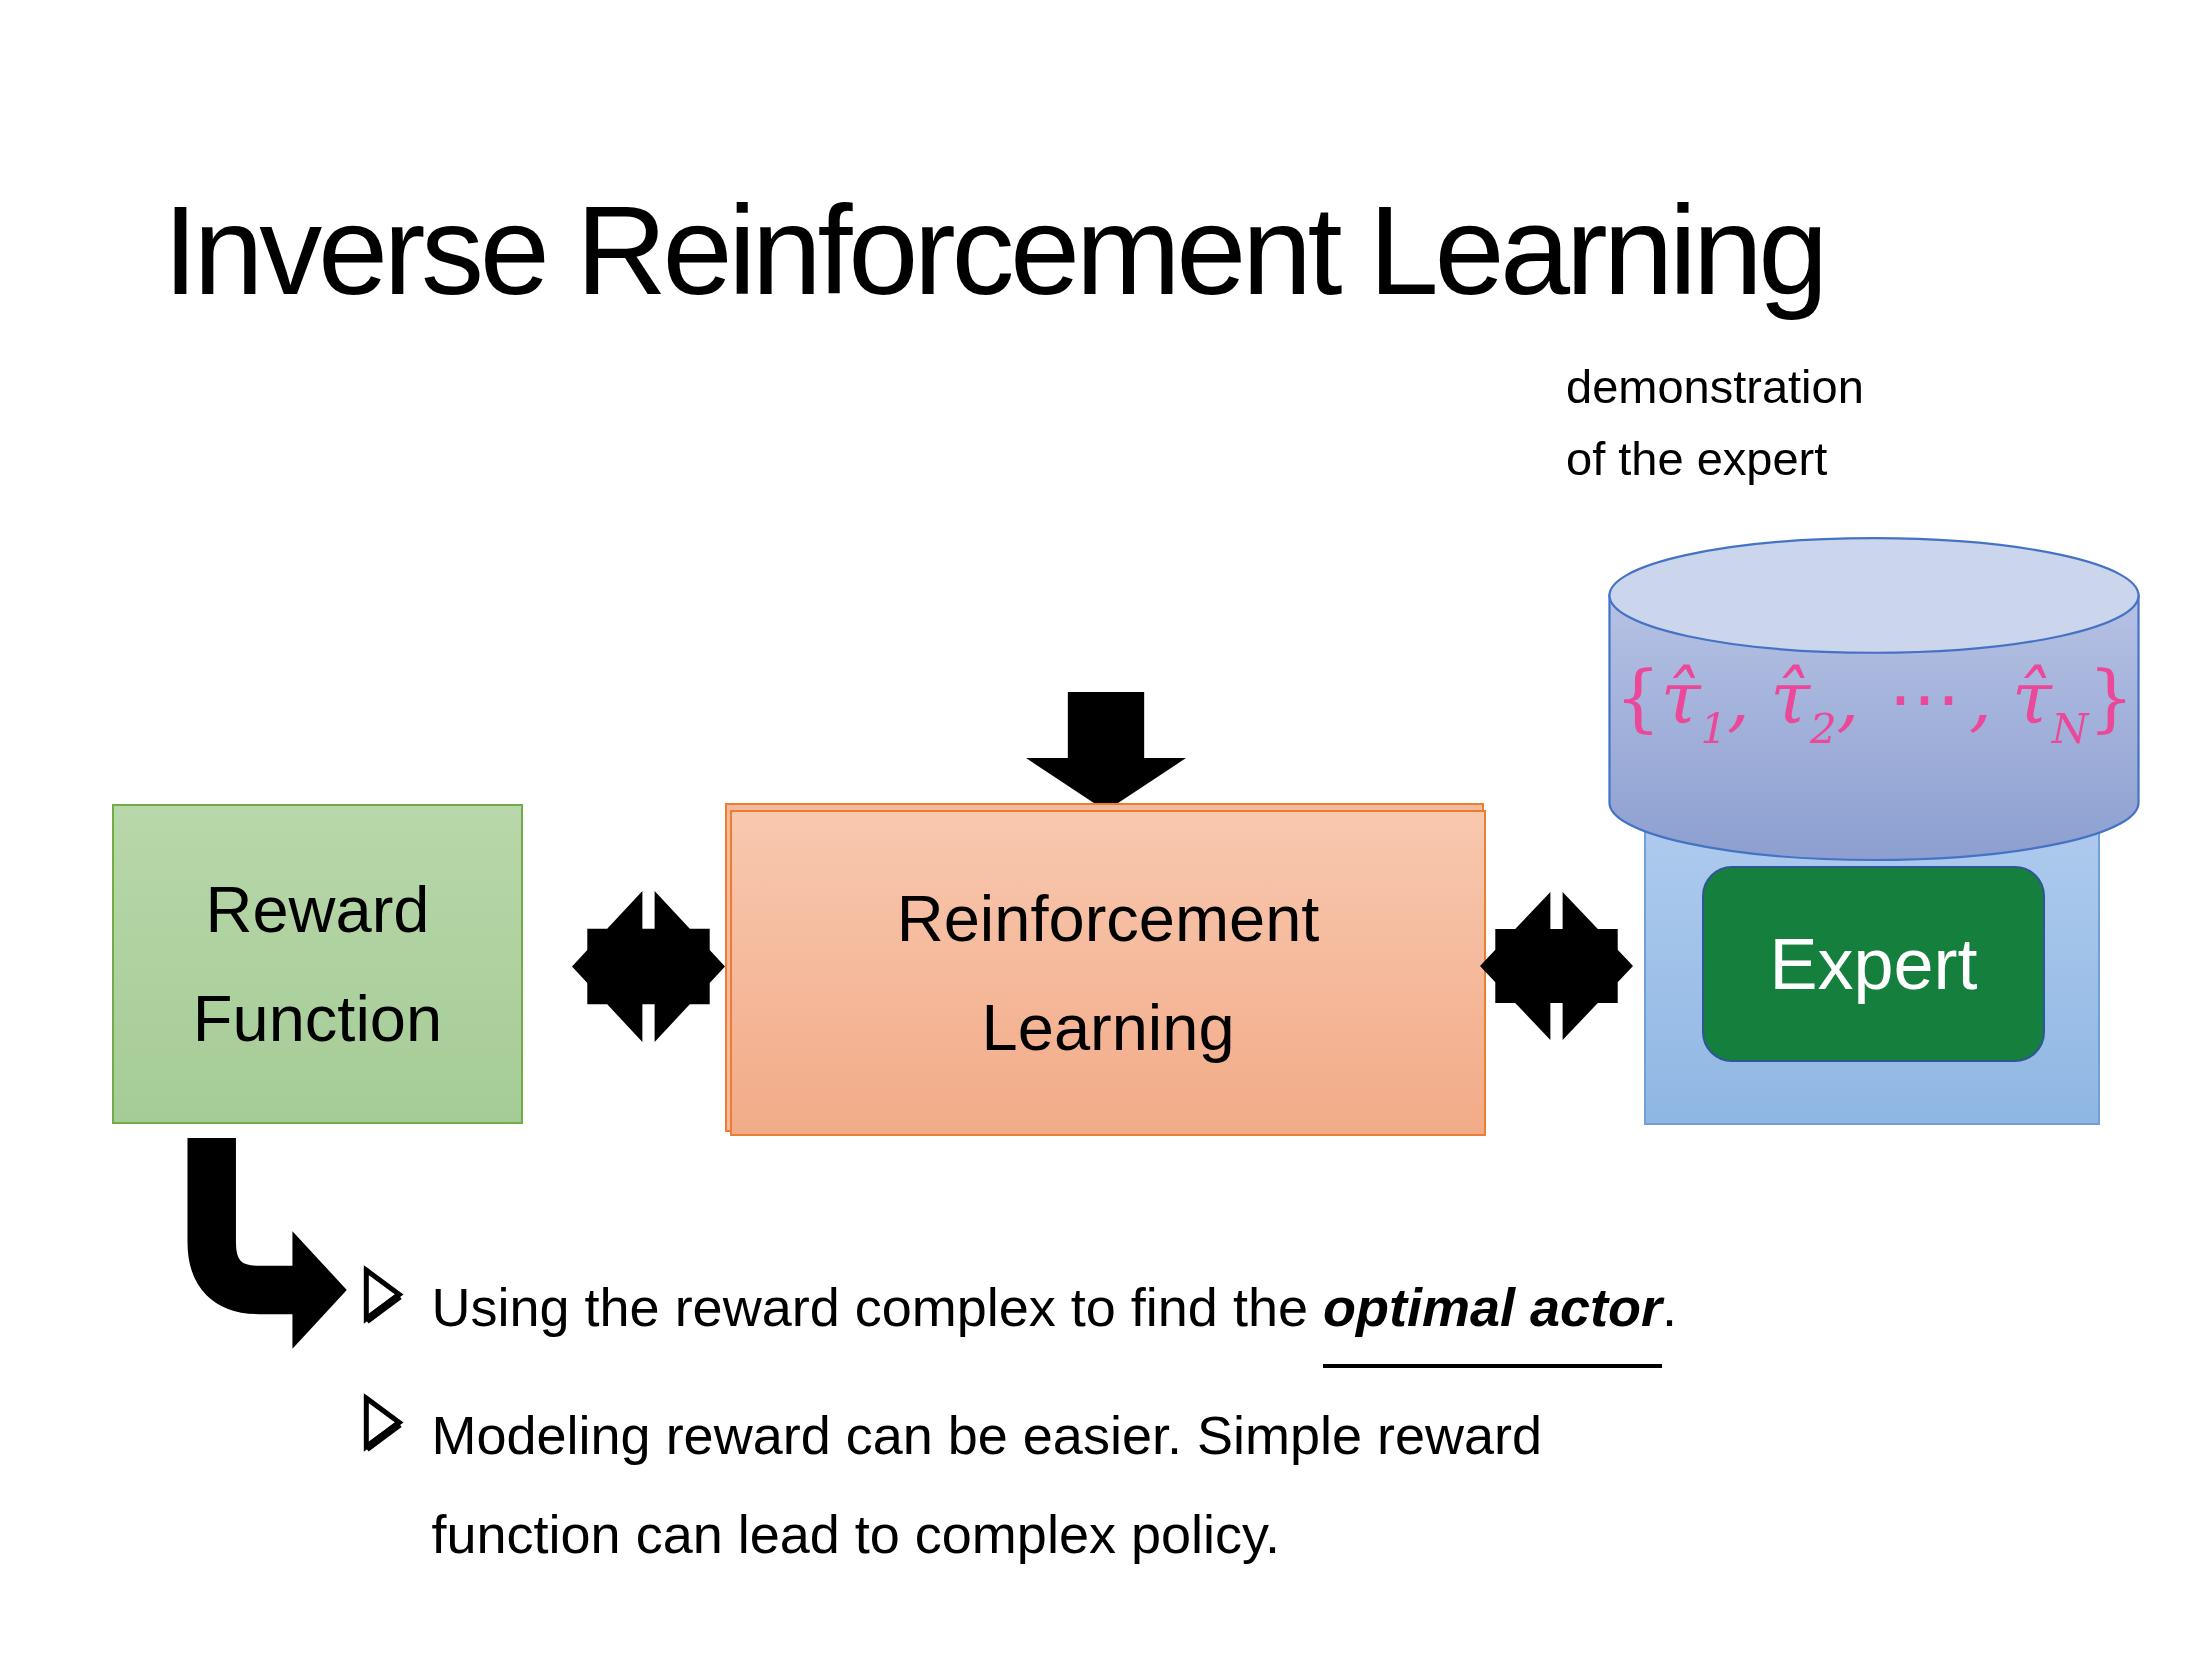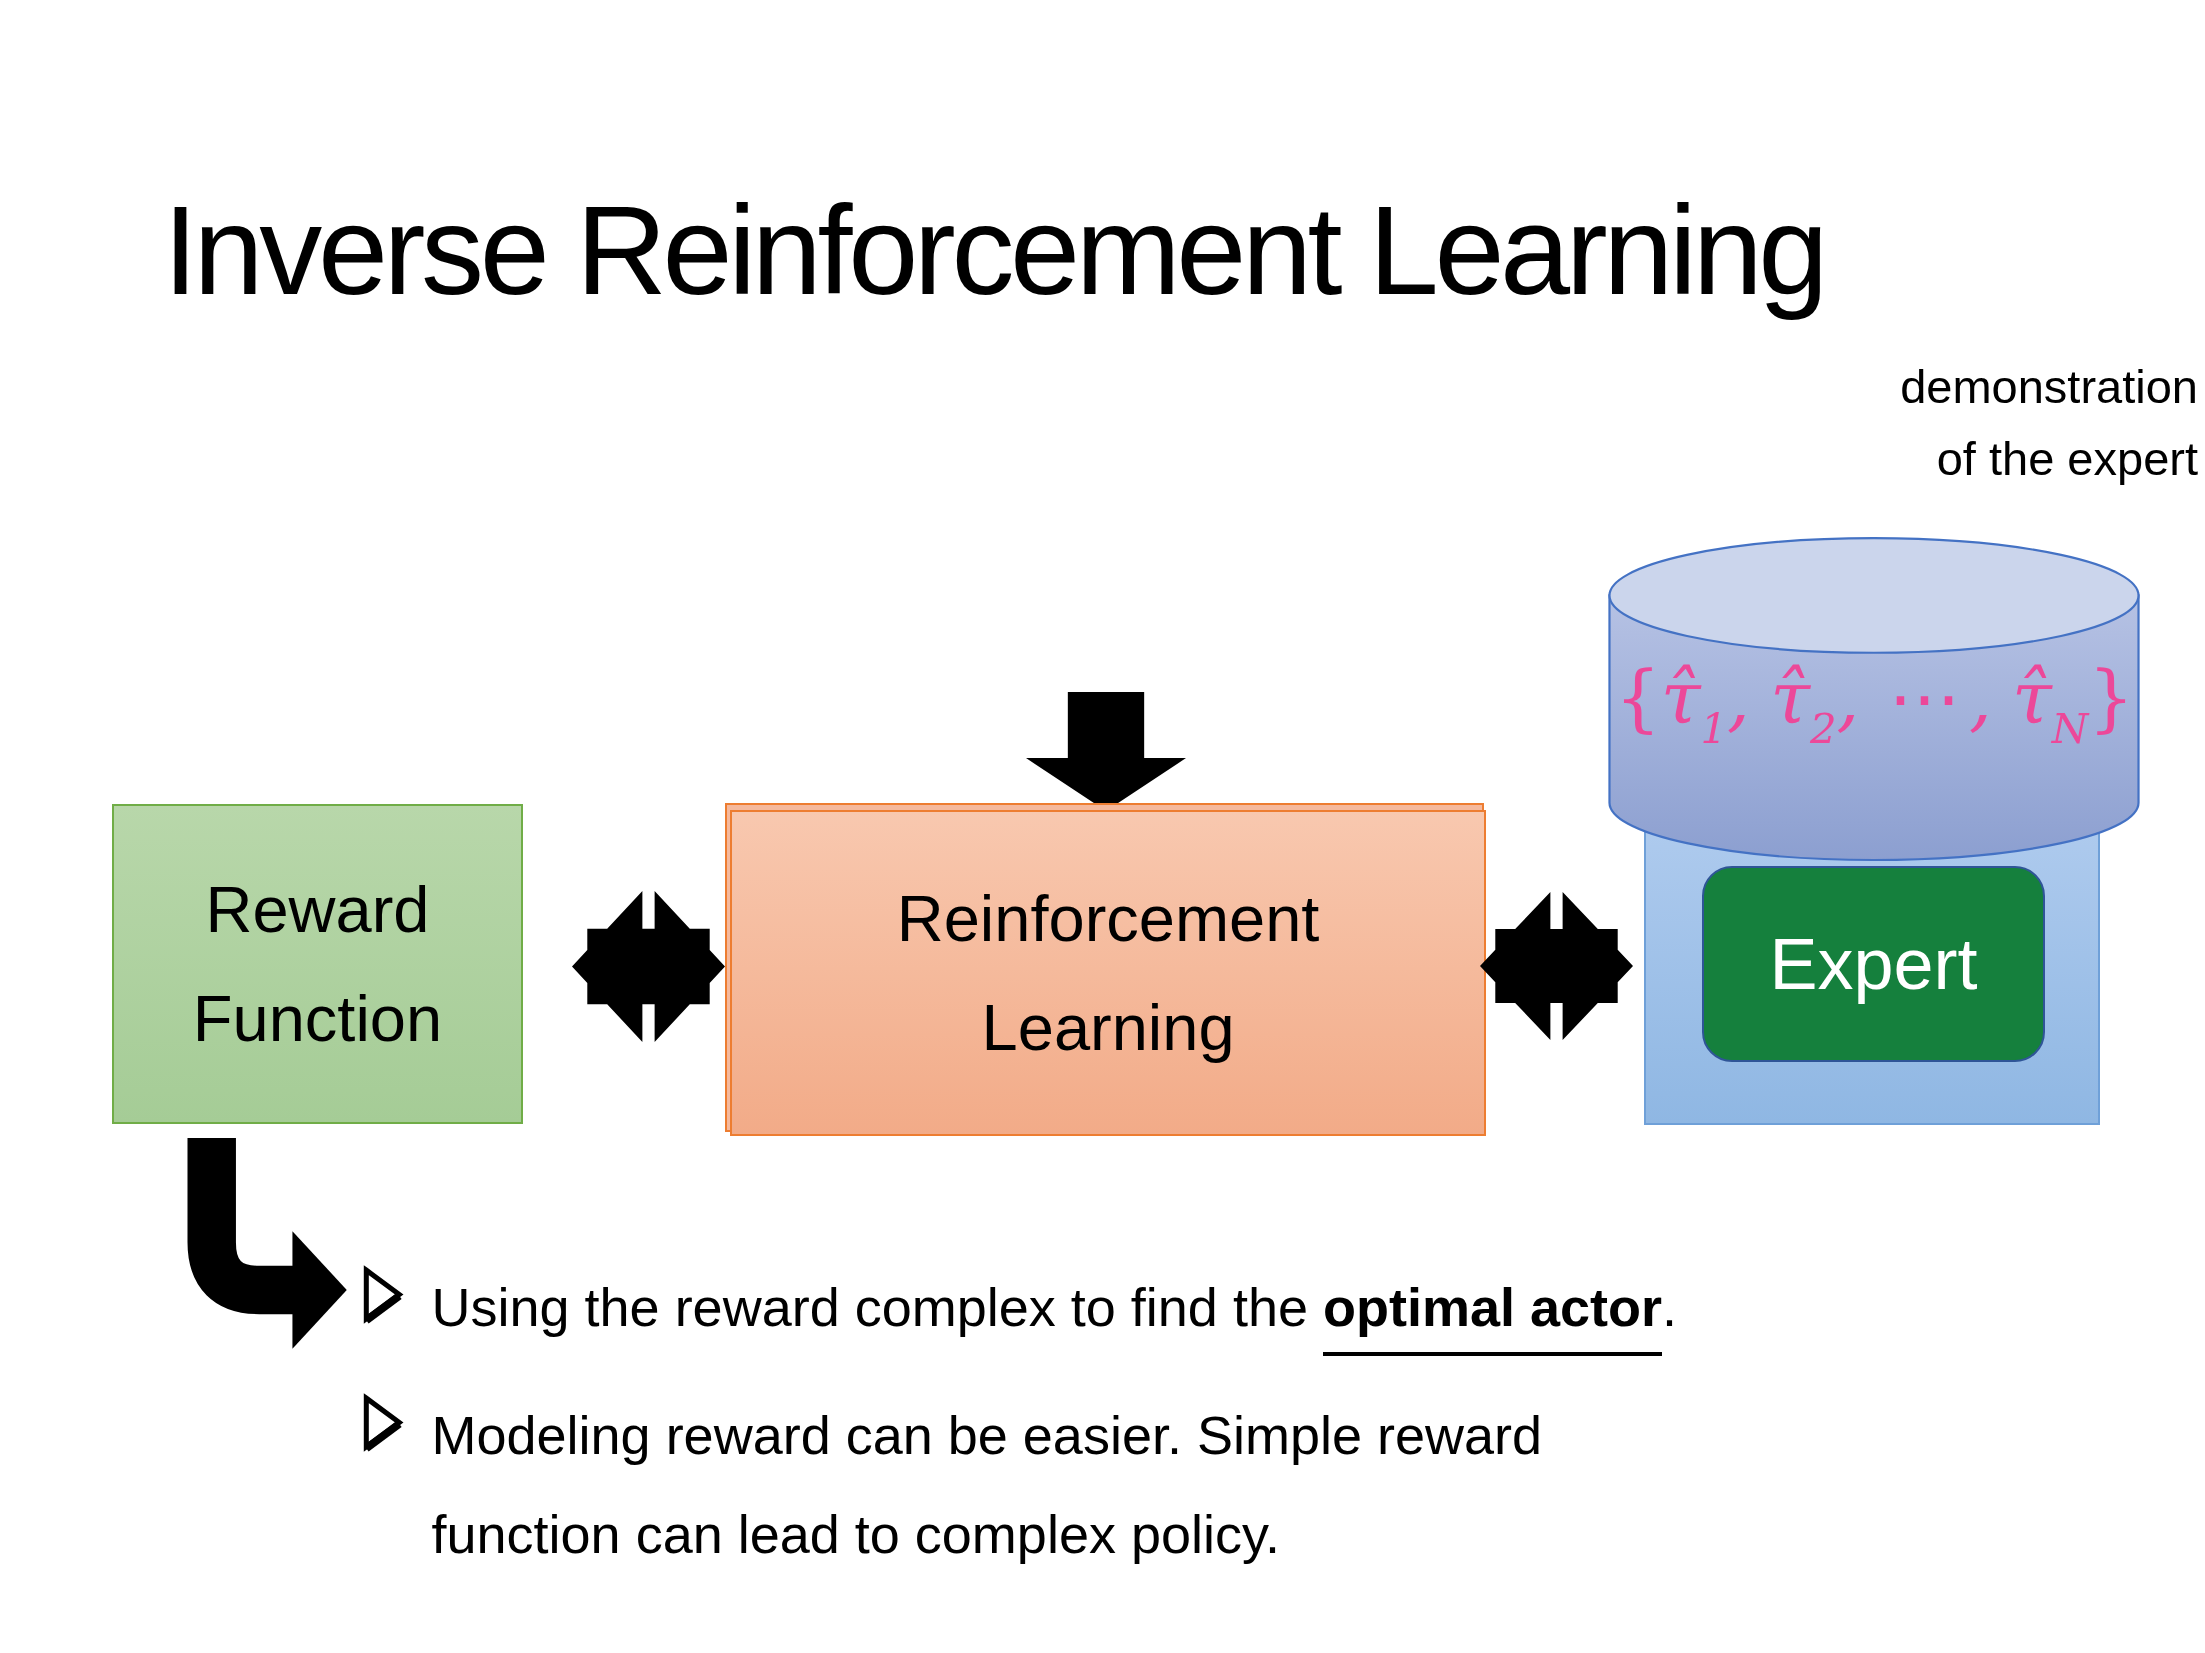--- a/index.html
+++ b/index.html
@@ -11,21 +11,21 @@
 
   
   .title{
     position:absolute;left:163px;top:178px;margin:0;
     font-size:126px;font-weight:400;letter-spacing:-4.4px;color:#000;white-space:nowrap;
   }
 
   
   .demo-label{
     position:absolute;left:1566px;top:351px;width:632px;
-    font-size:47px;line-height:72px;text-align:right;color:#000;
+    font-size:47px;line-height:72px;text-align:left;color:#000;
   }
 
   
   .box{position:absolute;display:flex;flex-direction:column;align-items:center;justify-content:center;text-align:center;box-sizing:border-box;}
   .box .lbl{font-size:65px;line-height:109px;color:#000;}
 
   .env{
     left:729px;top:480px;width:756px;height:213px;
     background:linear-gradient(180deg,#FDE3AB 0%,#FED977 100%);
     border:2.9px solid #FFC000;
@@ -77,21 +77,21 @@
   .formula sub{font-size:0.58em;position:relative;top:0.12em;line-height:0;}
   .formula .sep{margin-right:0.28em;}
   .formula .dots{margin:0 0.12em;font-style:normal;}
 
   
   .bullet{position:absolute;left:362px;display:flex;align-items:flex-start;}
   .bullet .marker{flex:0 0 auto;margin-top:7.4px;}
   .bullet .btext{margin-left:26.5px;font-size:54px;line-height:99px;color:#000;}
   .bullet1{top:1258px;}
   .bullet2{top:1386px;}
-  .emph{font-weight:bold;border-bottom:4.4px solid #000;padding-bottom:15px;}
+  .emph{font-weight:bold;font-style:italic;border-bottom:4.4px solid #000;padding-bottom:27px;}
 
   svg{display:block;}
 </style>
 </head>
 <body>
 
 <div class="stage">
 
   <h1 class="title">Inverse Reinforcement Learning</h1>
 

